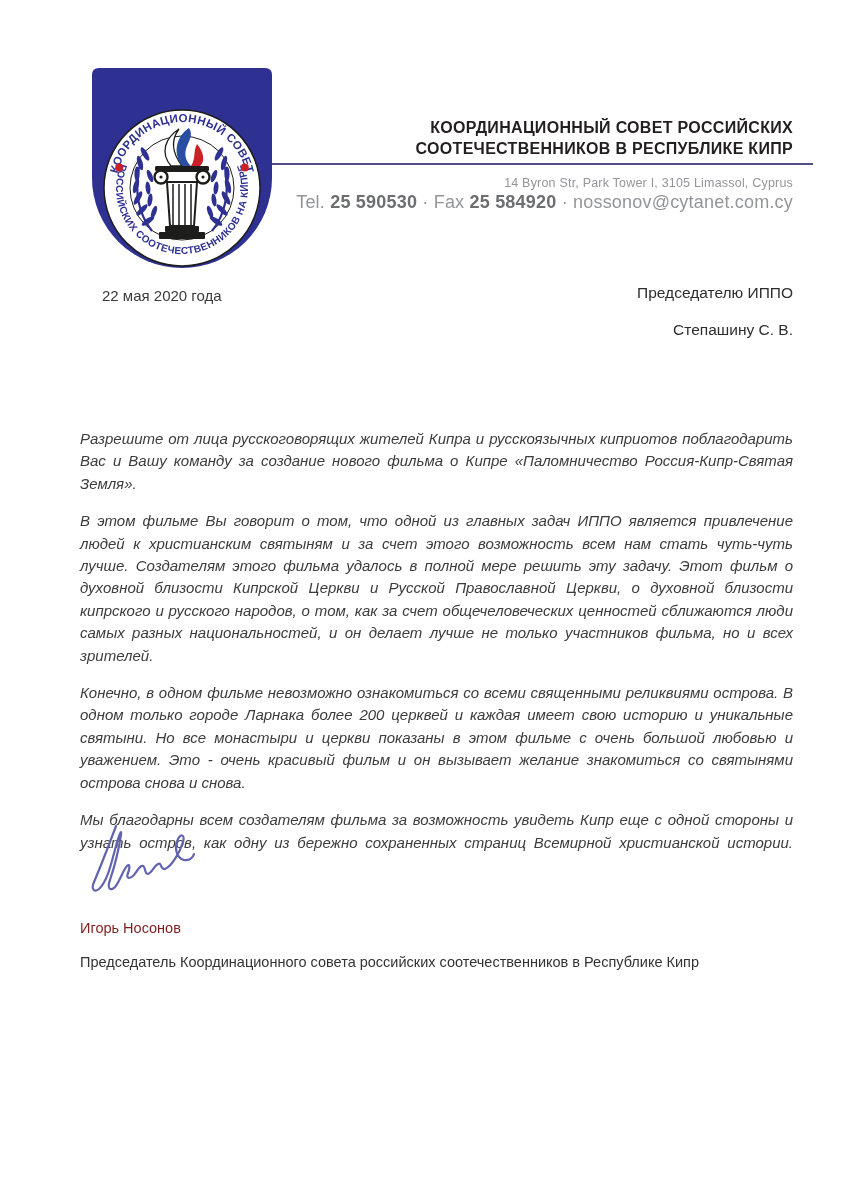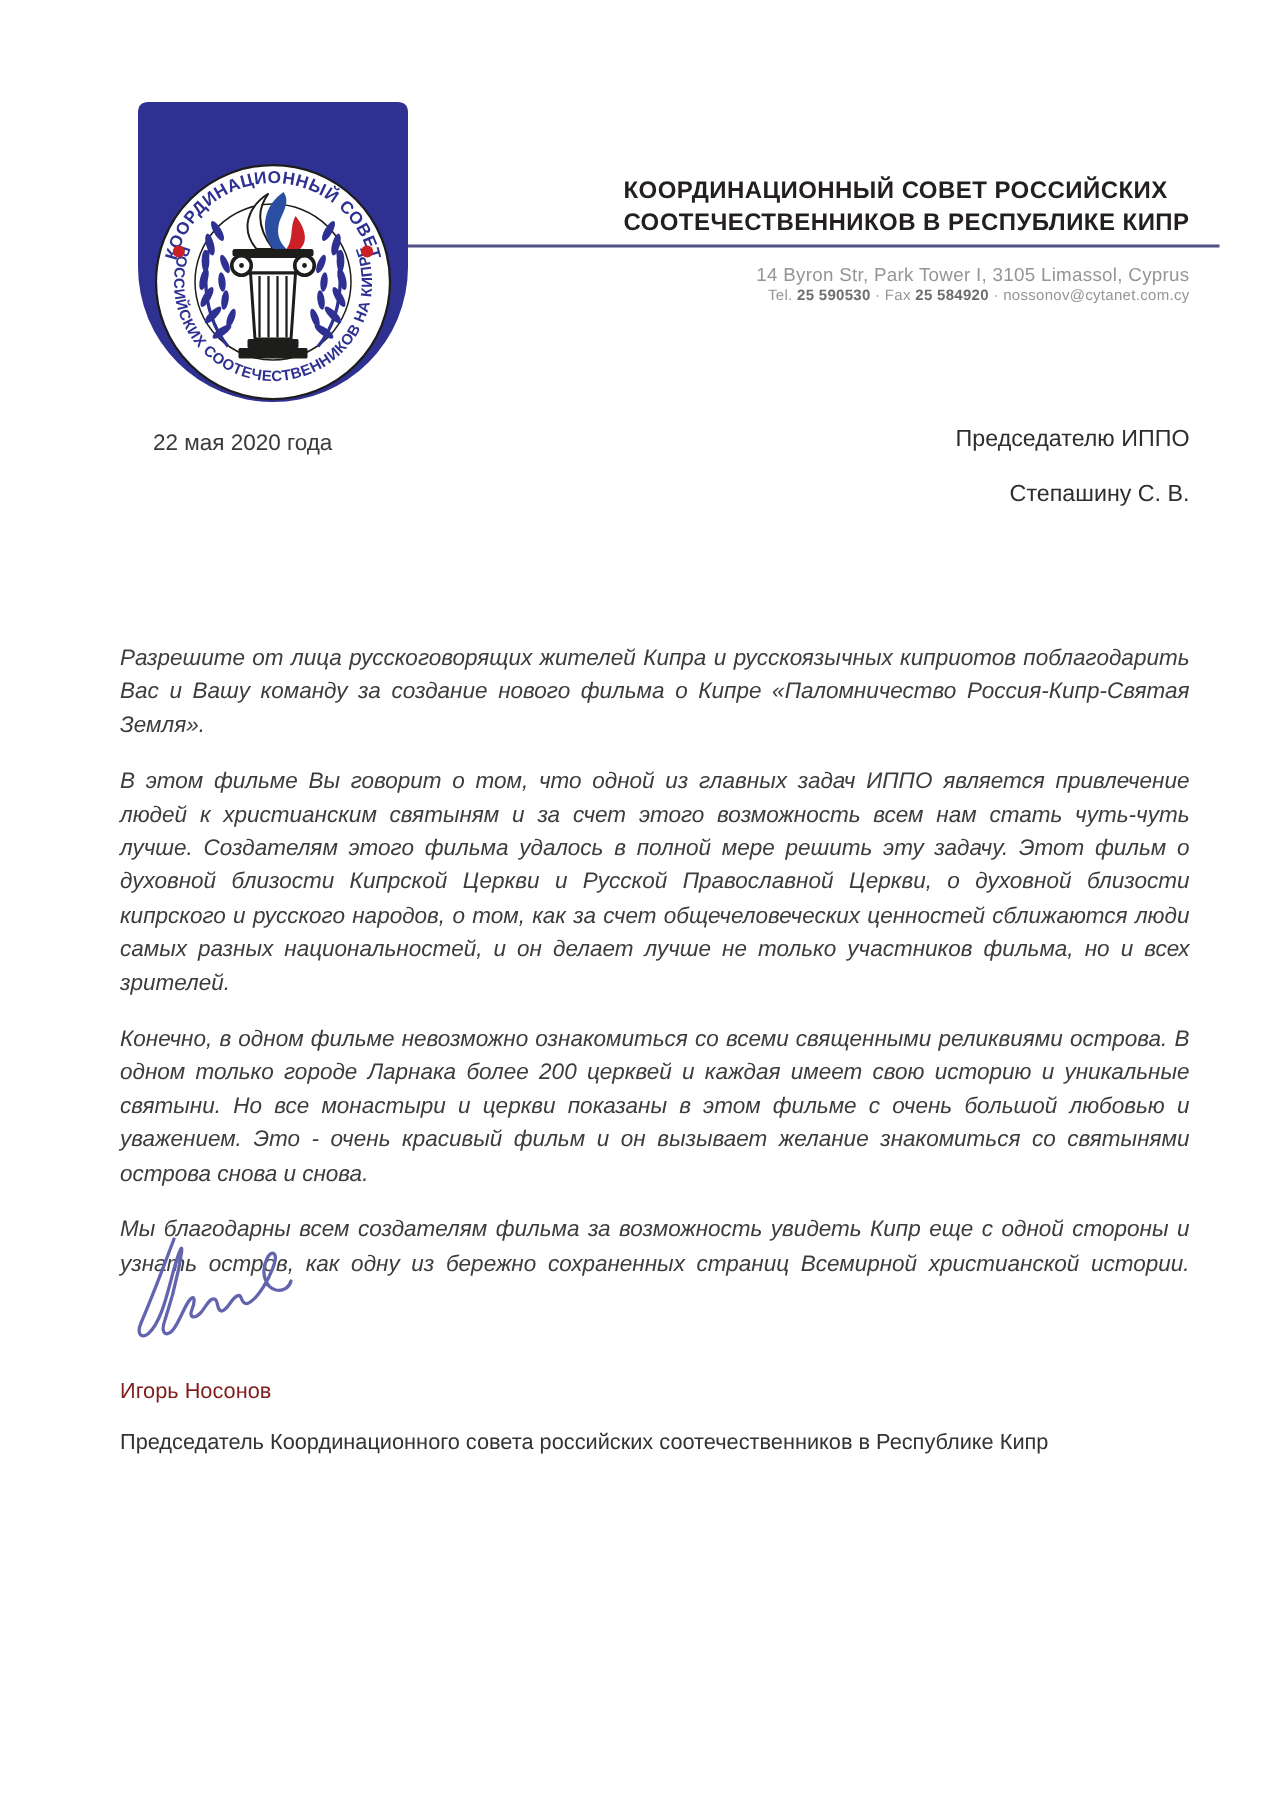--- a/index.html
+++ b/index.html
@@ -4,30 +4,30 @@
 <style>
   html,body{margin:0;padding:0;background:#ffffff;}
   .page{
     position:relative;width:849px;height:1200px;background:#ffffff;overflow:hidden;
     font-family:"Liberation Sans",sans-serif;
   }
   
   .header-rule{position:absolute;left:258px;top:163px;width:555px;height:2px;background:#514f86;}
   .logo{position:absolute;left:92px;top:68px;width:180px;height:200px;}
   .org-name{
-    position:absolute;right:56px;top:117px;
+    position:absolute;right:56px;top:117px;text-align:right;
     font-weight:bold;font-size:16px;line-height:21px;letter-spacing:0.3px;color:#231f20;
   }
   .org-address{
     position:absolute;right:56px;top:176px;
     font-size:12.5px;color:#939598;letter-spacing:0.2px;
   }
   .org-contacts{
     position:absolute;right:56px;top:192px;text-align:right;
-    font-size:10px;color:#939598;letter-spacing:0.2px;
+    font-size:18px;color:#939598;letter-spacing:0.2px;
   }
   .org-contacts b{color:#6d6e71;font-weight:bold;}
   
   .date{position:absolute;left:102px;top:287px;font-size:15px;color:#3a3a3a;}
   .recipient-1{position:absolute;right:56px;top:284px;text-align:center;font-size:15.5px;color:#2e2e2e;}
   .recipient-2{position:absolute;right:56px;top:321px;text-align:right;font-size:15.5px;color:#2e2e2e;}
   .salutation{position:absolute;left:310px;top:371px;font-size:15.5px;color:#2e2e2e;}
   
   .body-text{
     position:absolute;left:80px;top:428px;width:713px;

